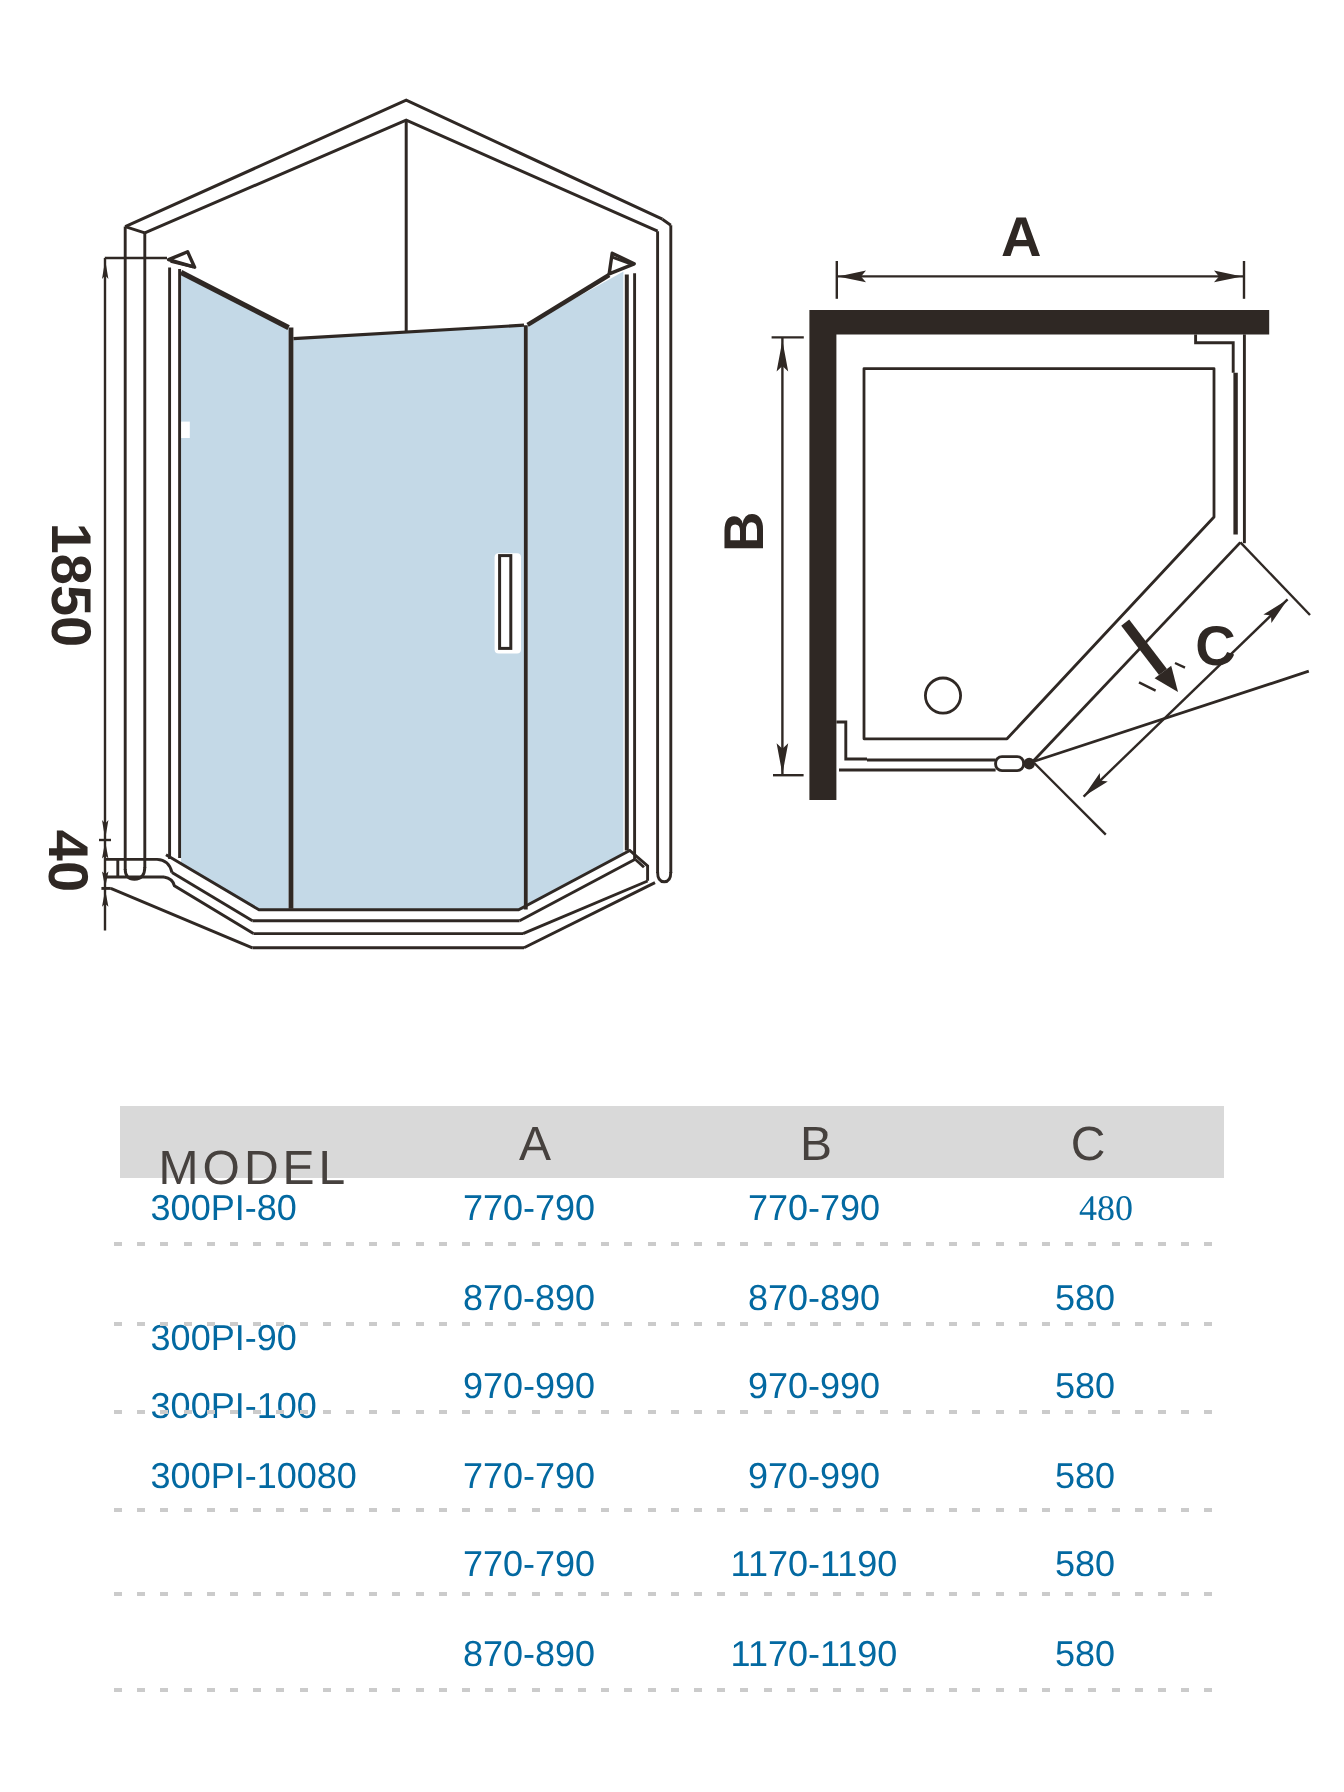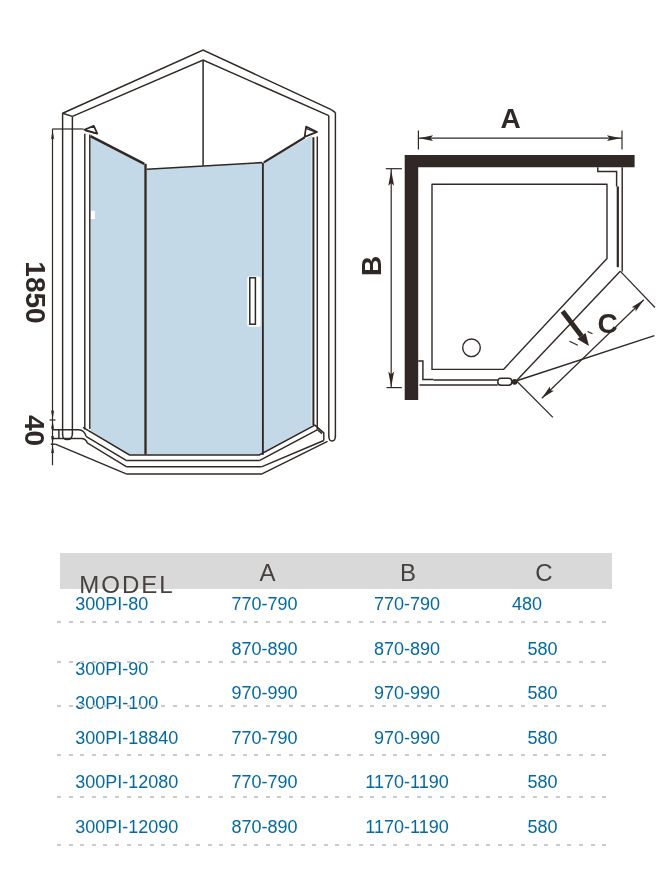--- a/index.html
+++ b/index.html
@@ -151,40 +151,38 @@
 </svg>
 
 <div class="hdr"></div>
 <div class="ht ls" style="left:79.3px;top:558.5px;margin-top:12px;">MODEL</div>
 <div class="ht ctr" style="left:267.5px;top:558.5px;">A</div>
 <div class="ht ctr" style="left:408px;top:558.5px;">B</div>
 <div class="ht ctr" style="left:544px;top:558.5px;">C</div>
 <div class="rt" style="left:75.3px;top:594.3px;">300PI-80</div>
 <div class="rt ctr" style="left:264.5px;top:594.3px;">770-790</div>
 <div class="rt ctr" style="left:407px;top:594.3px;">770-790</div>
-<div class="rt ctr" style="left:527px;top:594.3px;">480</div>
+<div class="rt ctr" style="left:553px;top:594.3px;font-family:Liberation Serif, serif;">480</div>
 <div class="dash" style="left:57px;top:620.5px;width:553px;"></div>
 <div class="rt" style="left:75.3px;top:638.8px;margin-top:20px;">300PI-90</div>
 <div class="rt ctr" style="left:264.5px;top:638.8px;">870-890</div>
 <div class="rt ctr" style="left:407px;top:638.8px;">870-890</div>
 <div class="rt ctr" style="left:542.5px;top:638.8px;">580</div>
 <div class="dash" style="left:57px;top:660.5px;width:553px;"></div>
 <div class="rt" style="left:75.3px;top:682.8px;margin-top:10px;">300PI-100</div>
 <div class="rt ctr" style="left:264.5px;top:682.8px;">970-990</div>
 <div class="rt ctr" style="left:407px;top:682.8px;">970-990</div>
 <div class="rt ctr" style="left:542.5px;top:682.8px;">580</div>
 <div class="dash" style="left:57px;top:705px;width:553px;"></div>
-<div class="rt" style="left:75.3px;top:727.8px;">300PI-18840</div>
+<div class="rt" style="left:75.3px;top:727.8px;">300PI-10080</div>
 <div class="rt ctr" style="left:264.5px;top:727.8px;">770-790</div>
 <div class="rt ctr" style="left:407px;top:727.8px;">970-990</div>
 <div class="rt ctr" style="left:542.5px;top:727.8px;">580</div>
 <div class="dash" style="left:57px;top:754px;width:553px;"></div>
-<div class="rt" style="left:75.3px;top:771.8px;">300PI-12080</div>
 <div class="rt ctr" style="left:264.5px;top:771.8px;">770-790</div>
 <div class="rt ctr" style="left:407px;top:771.8px;">1170-1190</div>
 <div class="rt ctr" style="left:542.5px;top:771.8px;">580</div>
 <div class="dash" style="left:57px;top:796.3px;width:553px;"></div>
-<div class="rt" style="left:75.3px;top:816.8px;">300PI-12090</div>
 <div class="rt ctr" style="left:264.5px;top:816.8px;">870-890</div>
 <div class="rt ctr" style="left:407px;top:816.8px;">1170-1190</div>
 <div class="rt ctr" style="left:542.5px;top:816.8px;">580</div>
 <div class="dash" style="left:57px;top:844px;width:553px;"></div>
 </div>
 
 </body></html>

